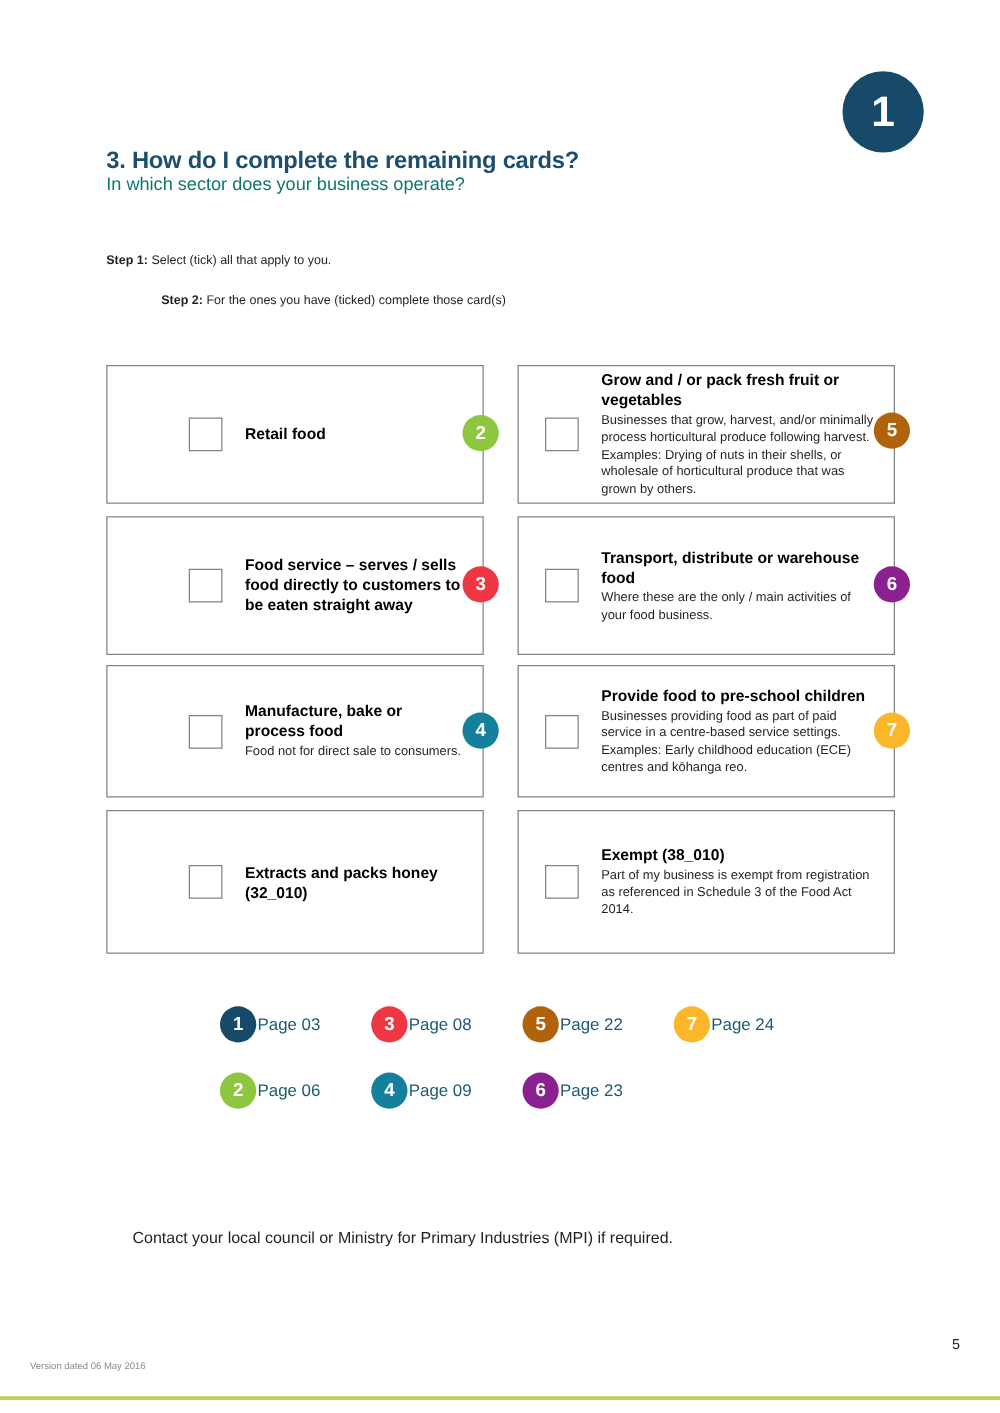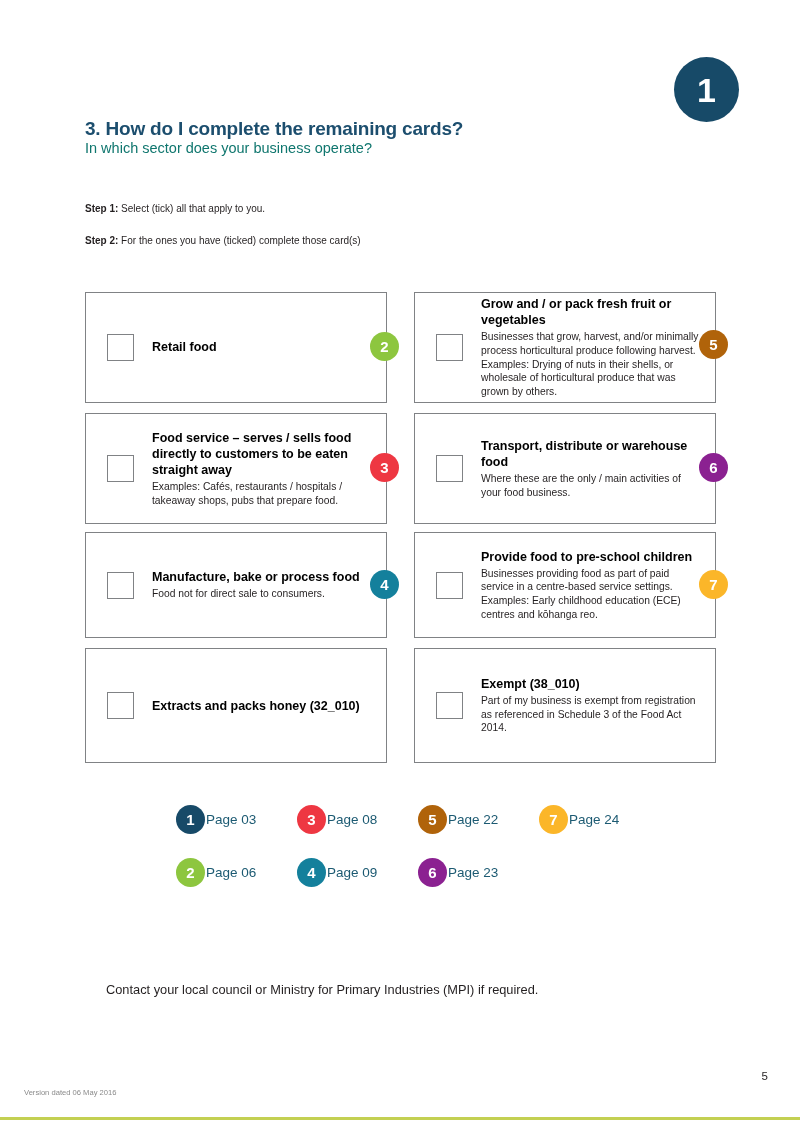--- a/index.html
+++ b/index.html
@@ -54,31 +54,31 @@
     font-size: 14.5px;
     color: #0f766e;
   }
   .step {
     position: absolute;
     left: 85px;
     font-size: 10px;
     color: #231f20;
   }
   .step-1 { top: 203px; }
-  .step-2 { top: 235px; }
+  .step-2 { top: 235px; margin-left: 44px; }
   .step b { font-weight: bold; }
 
   
   .card {
     position: absolute;
     box-sizing: border-box;
     border: 1px solid #808285;
     background: #ffffff;
   }
-  .col-left  { left: 85px;  width: 302px; }
+  .col-left  { left: 85px;  width: 302px; padding-left: 44px; }
   .col-right { left: 414px; width: 302px; }
 
   .row-1 { top: 292px; height: 111px; }
   .row-2 { top: 413px; height: 111px; }
   .row-3 { top: 532px; height: 106px; }
   .row-4 { top: 648px; height: 115px; }
 
   .card-inner {
     position: relative;
     height: 100%;
@@ -242,21 +242,20 @@
       </div>
     </div>
   </div>
   <div class="edge-badge" style="left: 699px; top: 330px; background: rgb(176, 99, 10);">5</div>
 
   <div class="card col-left row-2">
     <div class="card-inner">
       <div class="tickbox"></div>
       <div class="card-body">
         <p class="card-title">Food service – serves / sells food directly to customers to be eaten straight away</p>
-        <p class="card-desc">Examples: Cafés, restaurants / hospitals / takeaway shops, pubs that prepare food.</p>
       </div>
     </div>
   </div>
   <div class="edge-badge" style="left: 370px; top: 453px; background: rgb(238, 55, 66);">3</div>
 
   <div class="card col-right row-2">
     <div class="card-inner">
       <div class="tickbox"></div>
       <div class="card-body">
         <p class="card-title">Transport, distribute or warehouse food</p>

